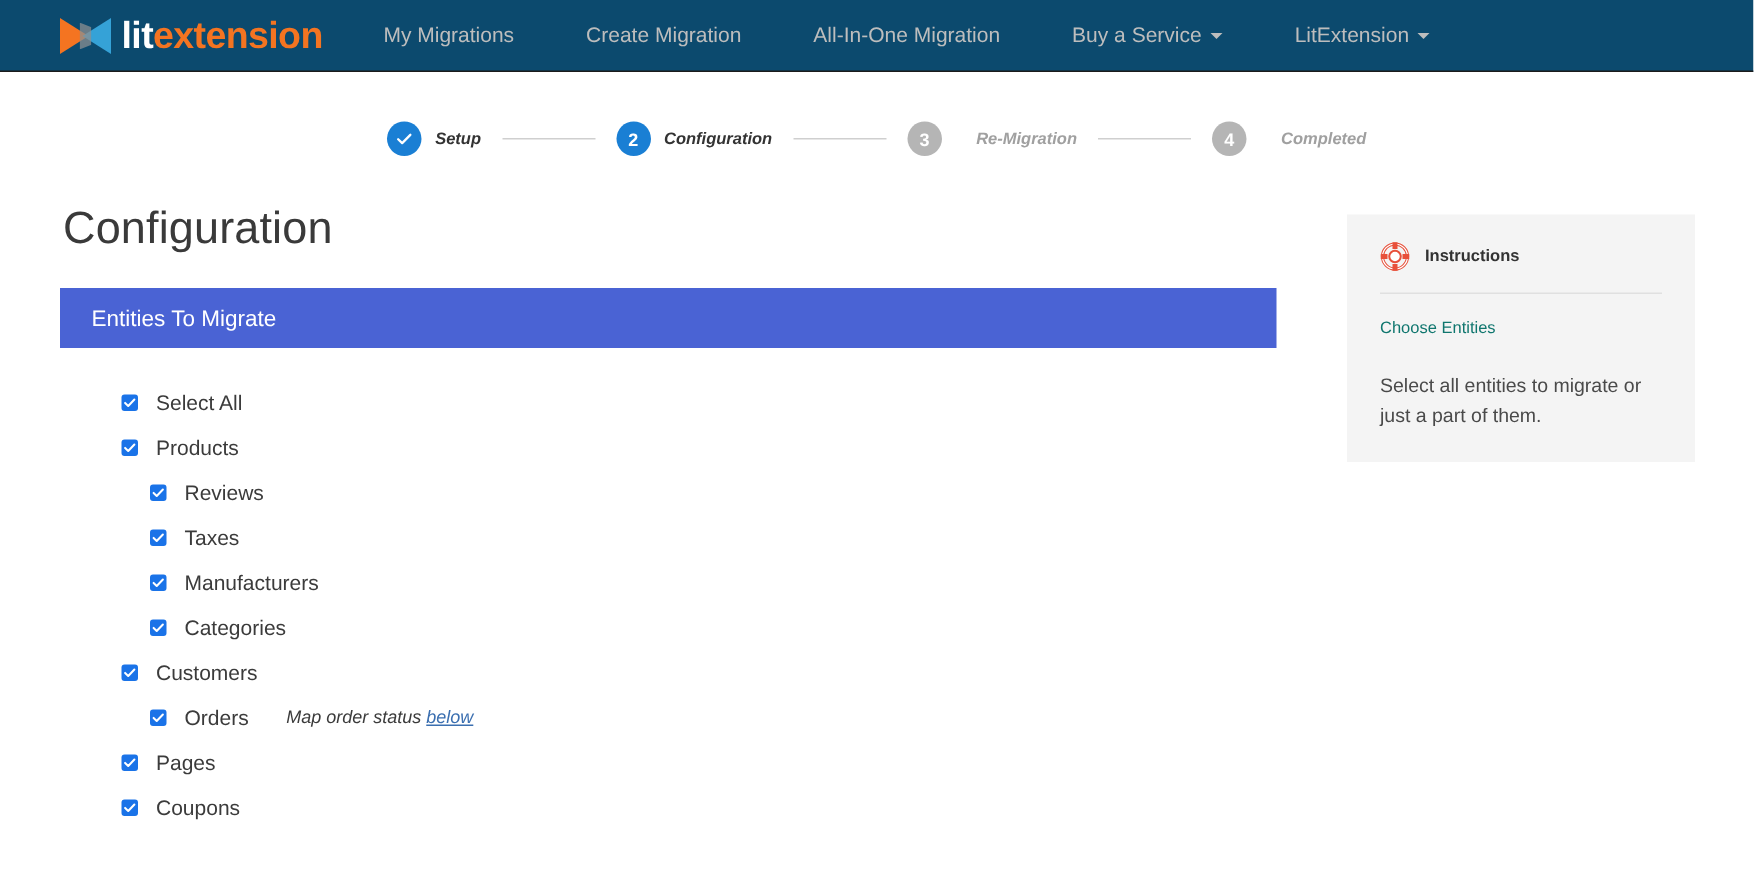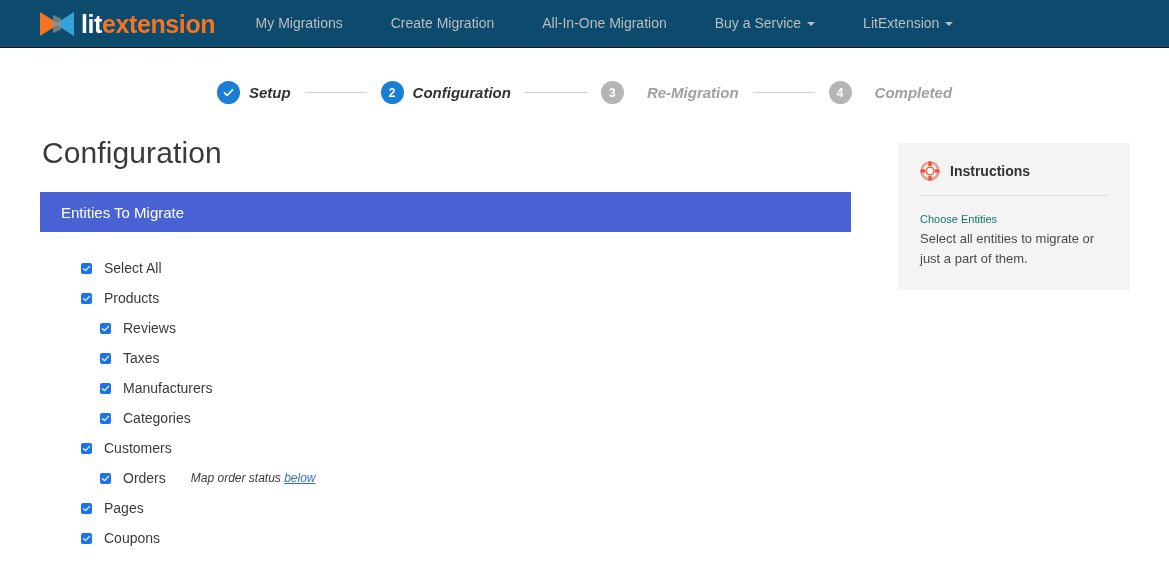--- a/index.html
+++ b/index.html
@@ -121,21 +121,21 @@
     justify-content: center;
     flex: 0 0 auto;
     font-style: normal;
   }
   .step-badge.done { background: #1a7fd4; }
   .step-badge.active { background: #1a7fd4; }
   .step-badge.todo { background: #b5b5b5; }
   .step-badge svg { display: block; }
   .step-label {
     margin-left: 9px;
-    font-size: 15px;
+    font-size: 11px;
     font-style: italic;
     font-weight: bold;
     white-space: nowrap;
   }
   .step-label.cur { color: #333333; }
   .step-label.past { color: #333333; }
   .step-label.future { color: #a0a0a0; font-weight: bold; margin-left: 23px; }
   .step-sep {
     width: 62px;
     height: 1px;
@@ -235,35 +235,35 @@
     padding-bottom: 14px;
     border-bottom: 1px solid #e0e0e0;
   }
   .instr-head .ring-icon {
     width: 20px;
     height: 20px;
     flex: 0 0 auto;
     margin-right: 10px;
   }
   .instr-title {
-    font-size: 14px;
+    font-size: 11px;
     font-weight: bold;
     color: #333333;
   }
   .instr-sub {
     font-size: 11px;
     font-weight: normal;
     color: #0f766e;
     margin-top: 17px;
   }
   .instr-body {
     font-size: 13px;
     color: #4a4a4a;
     line-height: 1.5;
-    margin-top: 4px;
+    margin-top: 22px;
   }
 </style>
 </head>
 <body>
 
 <div class="site-header">
   <a class="brand" href="#">
     <span class="brand-mark">
       <span class="tri-left"></span>
       <span class="tri-right"></span>

